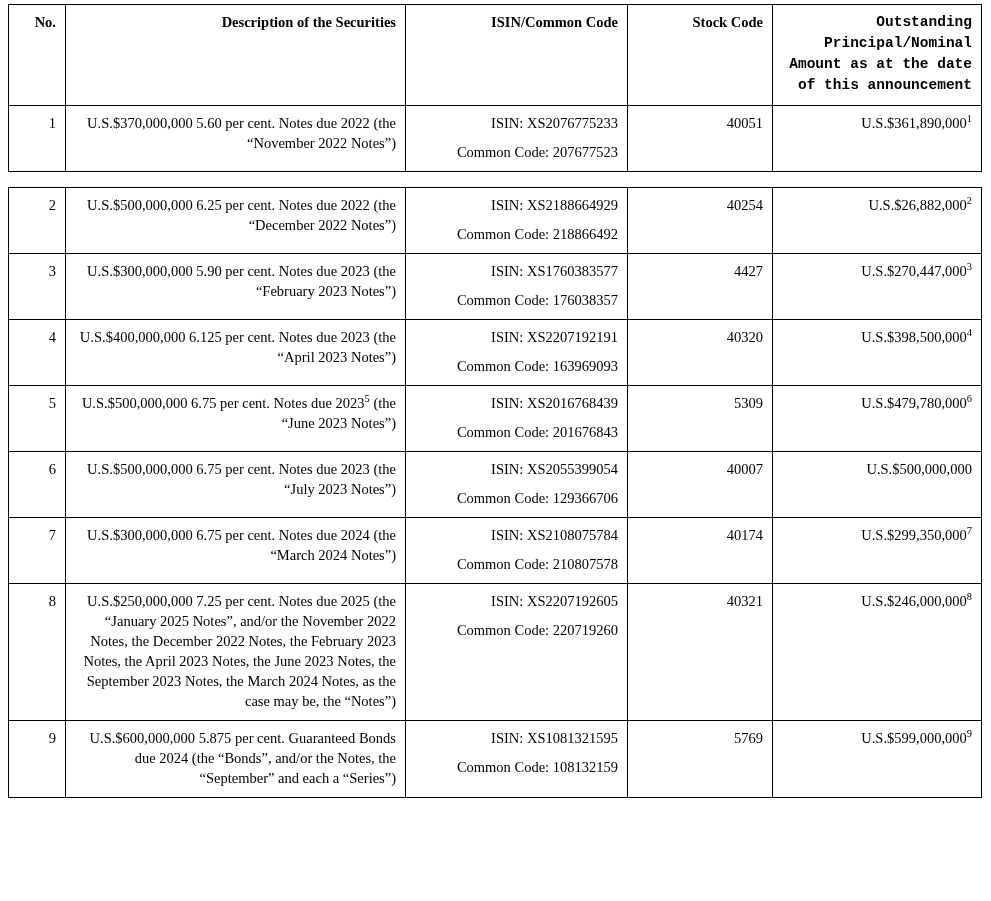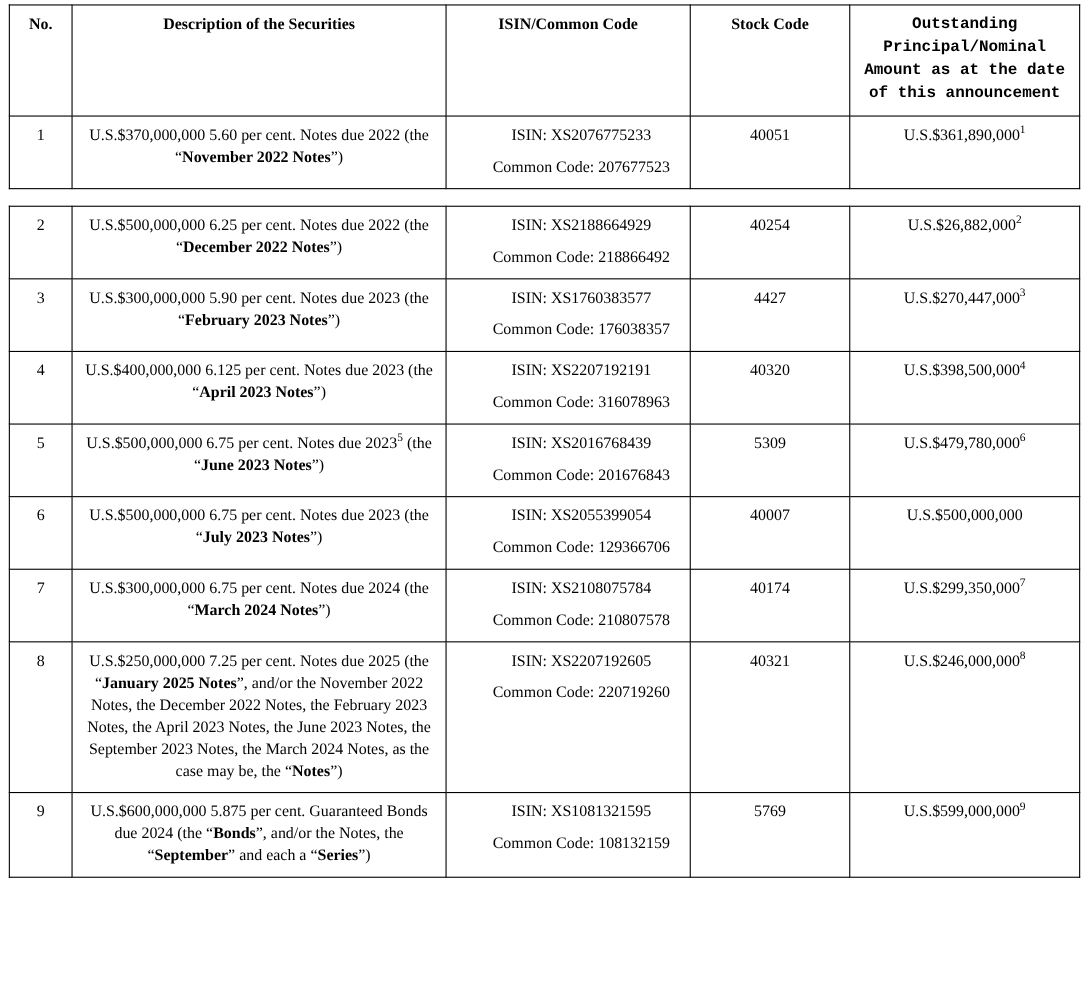--- a/index.html
+++ b/index.html
@@ -26,21 +26,21 @@
     line-height: 1.38;
   }
   table.sec-table.second {
     margin-top: 15px;
   }
   table.sec-table td,
   table.sec-table th {
     border: 1px solid #000000;
     vertical-align: top;
     padding: 7px 9px 9px 9px;
-    text-align: center;
+    text-align: right;
   }
   table.sec-table th {
     font-weight: bold;
   }
   col.c-no      { width: 57px; }
   col.c-desc    { width: 340px; }
   col.c-isin    { width: 222px; }
   col.c-stock   { width: 145px; }
   col.c-amount  { width: 209px; }
 
@@ -54,21 +54,21 @@
   .cell-line {
     display: block;
     margin-left: 24px;
   }
   .cell-line + .cell-line {
     margin-top: 9px;
   }
   .desc-text {
     display: block;
   }
-  b { font-weight: bold; }
+  b { font-weight: normal; }
   sup {
     font-size: 0.72em;
     vertical-align: super;
     line-height: 0;
   }
   .row-tall td { padding-bottom: 10px; }
   .hdr-row th { padding-bottom: 14px; }
 </style>
 </head>
 <body>
@@ -141,21 +141,21 @@
           <td>4427</td>
           <td>U.S.$270,447,000<sup>3</sup></td>
         </tr>
         <tr class="row-tall">
           <td>4</td>
           <td>
             <span class="desc-text">U.S.$400,000,000 6.125 per cent. Notes due 2023 (the “<b>April 2023 Notes</b>”)</span>
           </td>
           <td>
             <span class="cell-line">ISIN: XS2207192191</span>
-            <span class="cell-line">Common Code: 316078963</span>
+            <span class="cell-line">Common Code: 163969093</span>
           </td>
           <td>40320</td>
           <td>U.S.$398,500,000<sup>4</sup></td>
         </tr>
         <tr class="row-tall">
           <td>5</td>
           <td>
             <span class="desc-text">U.S.$500,000,000 6.75 per cent. Notes due 2023<sup>5</sup> (the “<b>June 2023 Notes</b>”)</span>
           </td>
           <td>

